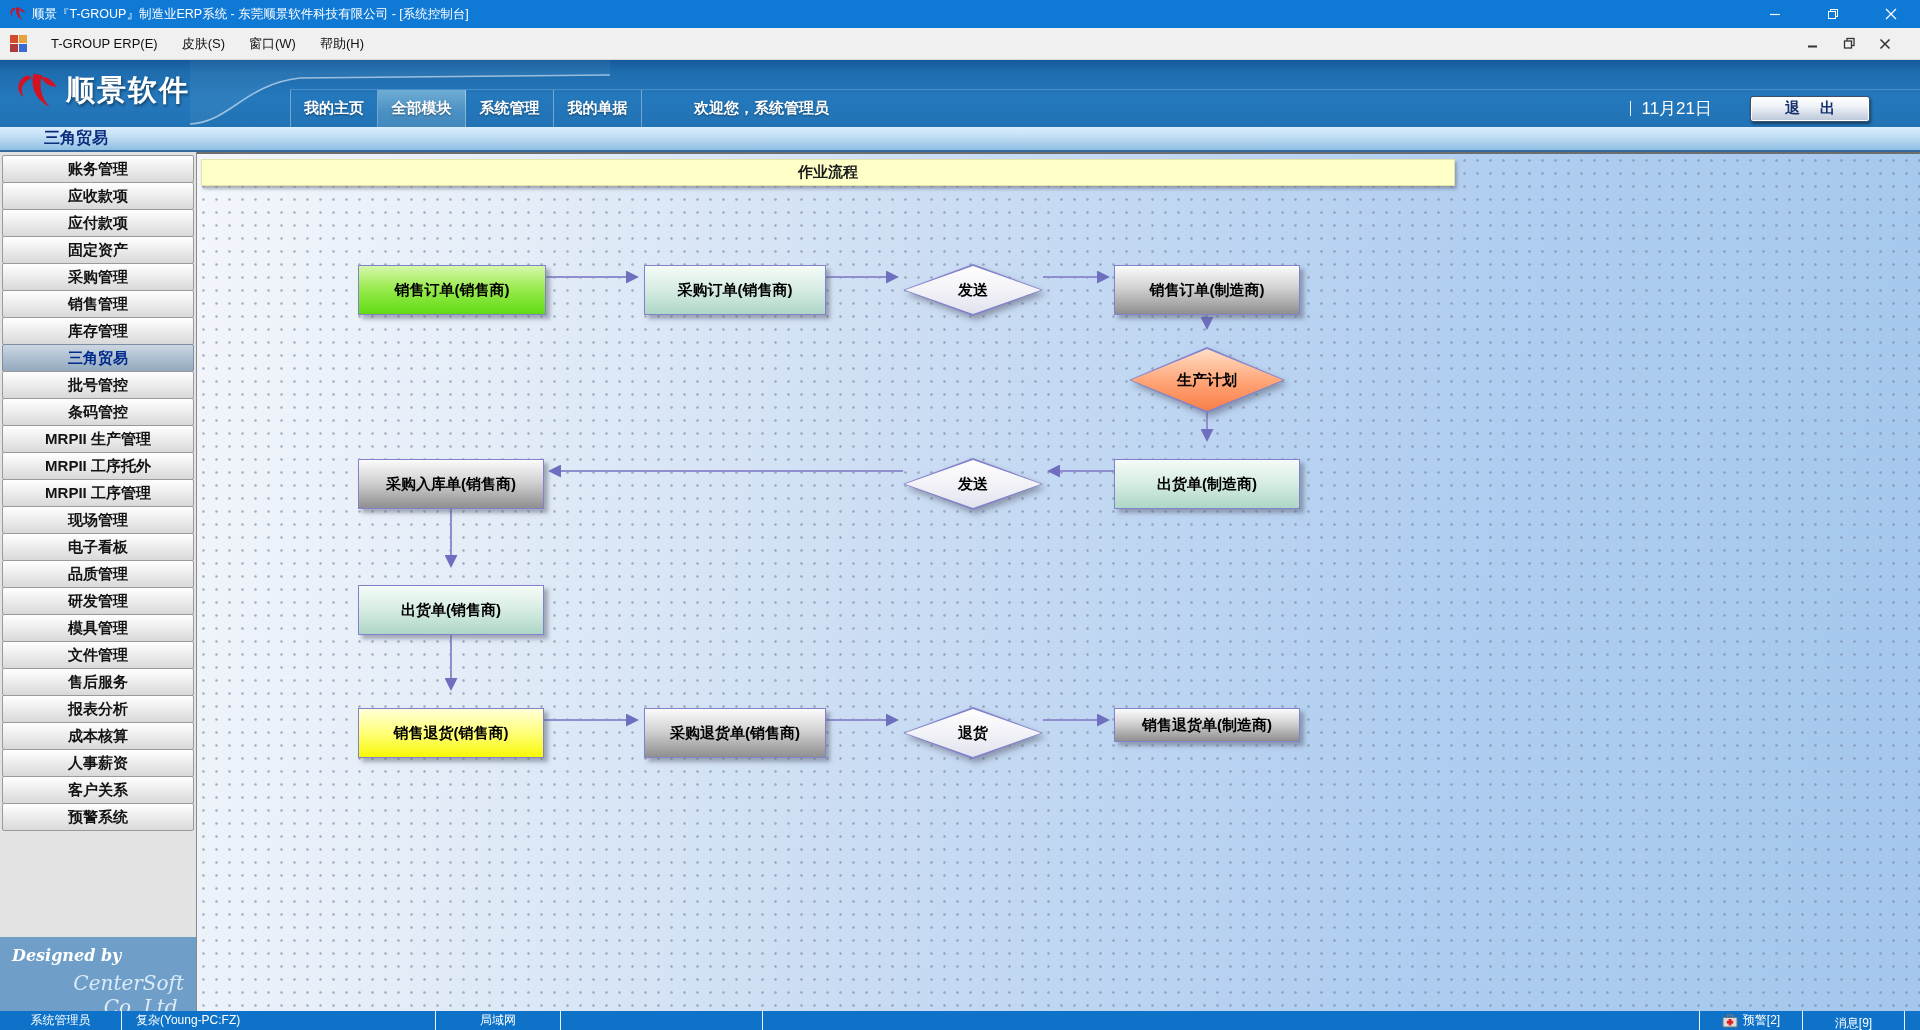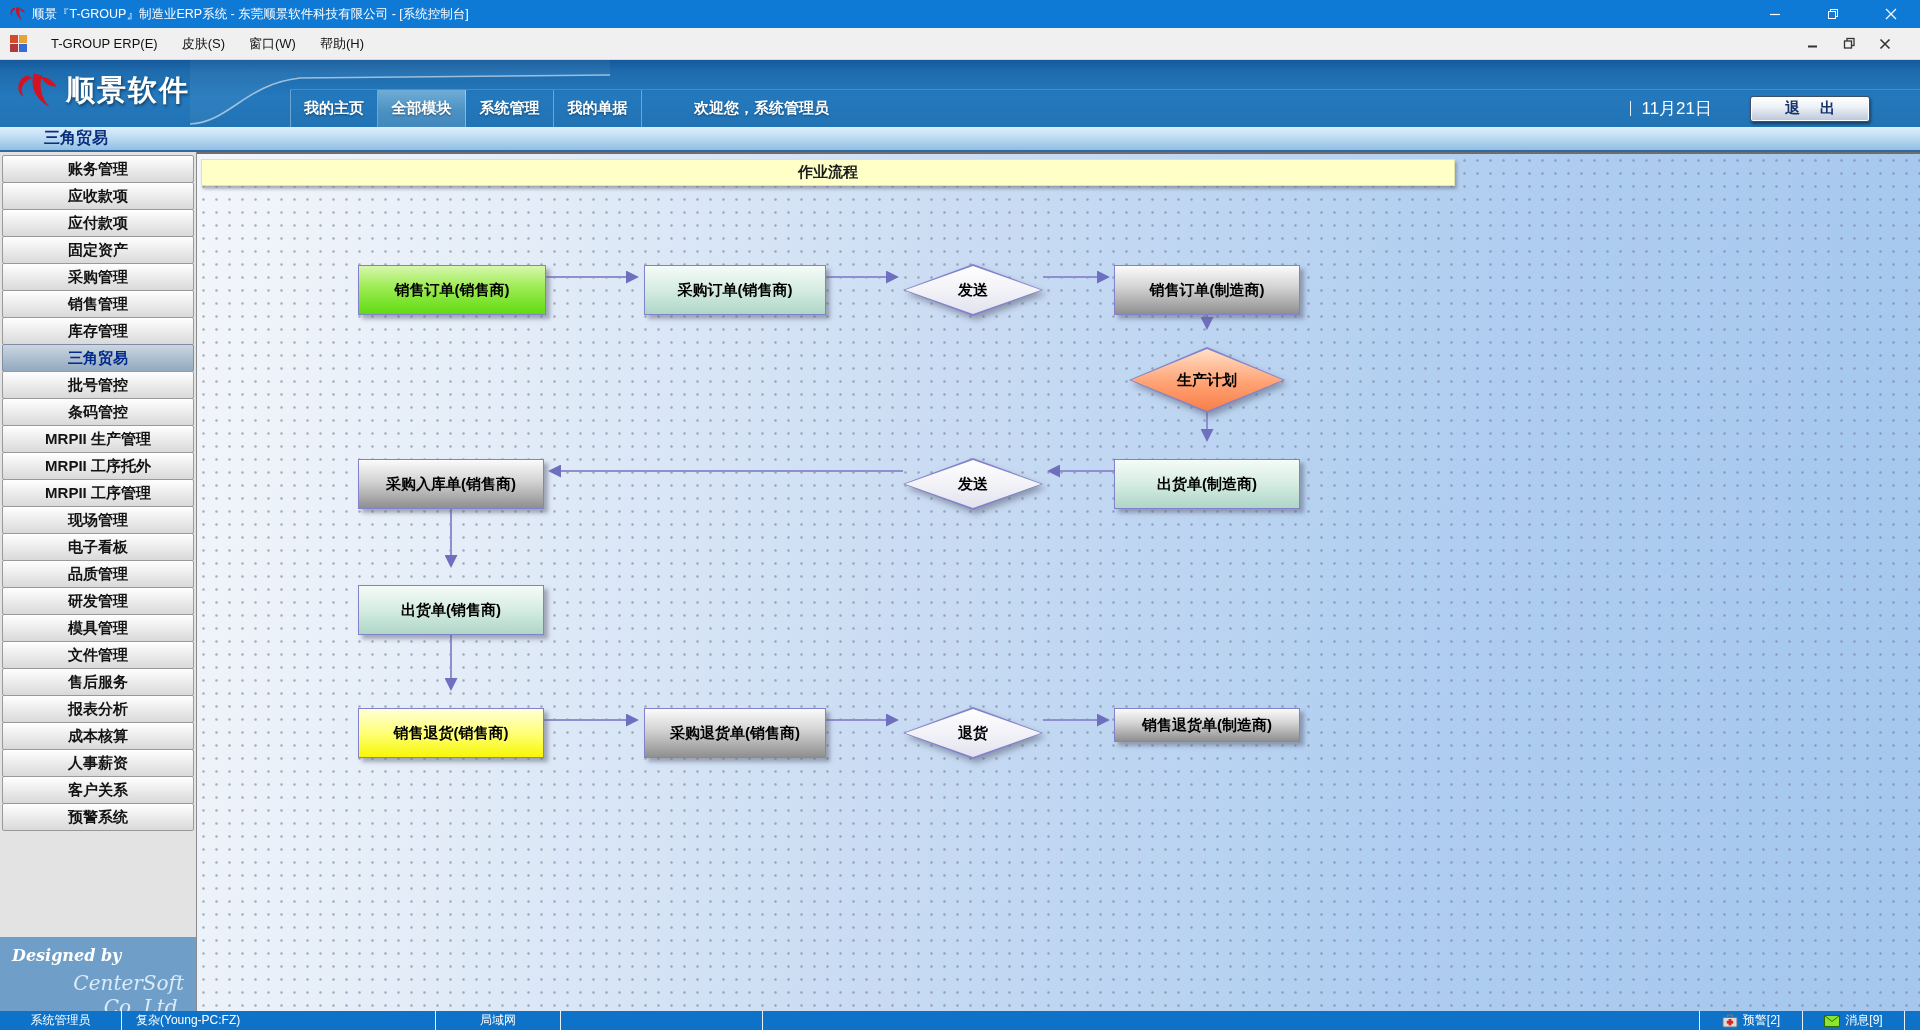--- a/index.html
+++ b/index.html
@@ -76,21 +76,21 @@
 
   
   .statusbar { height:19px; background:#0d72c8; color:#fff; display:flex; align-items:stretch; font-size:12px; flex:0 0 auto; }
   .sb-seg { display:flex; align-items:center; justify-content:center; border-right:1px solid #e9f3fc; white-space:nowrap; gap:5px; }
   .sb-user { width:122px; }
   .sb-machine { width:314px; justify-content:flex-start; padding-left:14px; }
   .sb-net { width:125px; }
   .sb-empty1 { width:202px; }
   .sb-flex { flex:1 1 auto; border-right:1px solid #e9f3fc; }
   .sb-alert { width:103px; cursor:pointer; }
-  .sb-msg { width:102px; cursor:pointer; }
+  .sb-msg { width:102px; cursor:pointer;flex-direction:column; }
   .sb-tail { width:15px; border-right:none; }
 </style>
 </head>
 <body>
 
 <div class="titlebar">
   <svg class="app-ico" viewBox="0 0 32 32">
     <path d="M11 5 C4 7 2 16 8 20 C5 14 8 9 14 7 Z" fill="#cc1122"></path>
     <path d="M15 4 C13 12 15 21 26 27 C19 19 19 10 21 5 Z" fill="#cc1122"></path>
     <path d="M20 6 C22 10 26 13 31 13 C28 8 24 6 20 6 Z" fill="#cc1122"></path>

